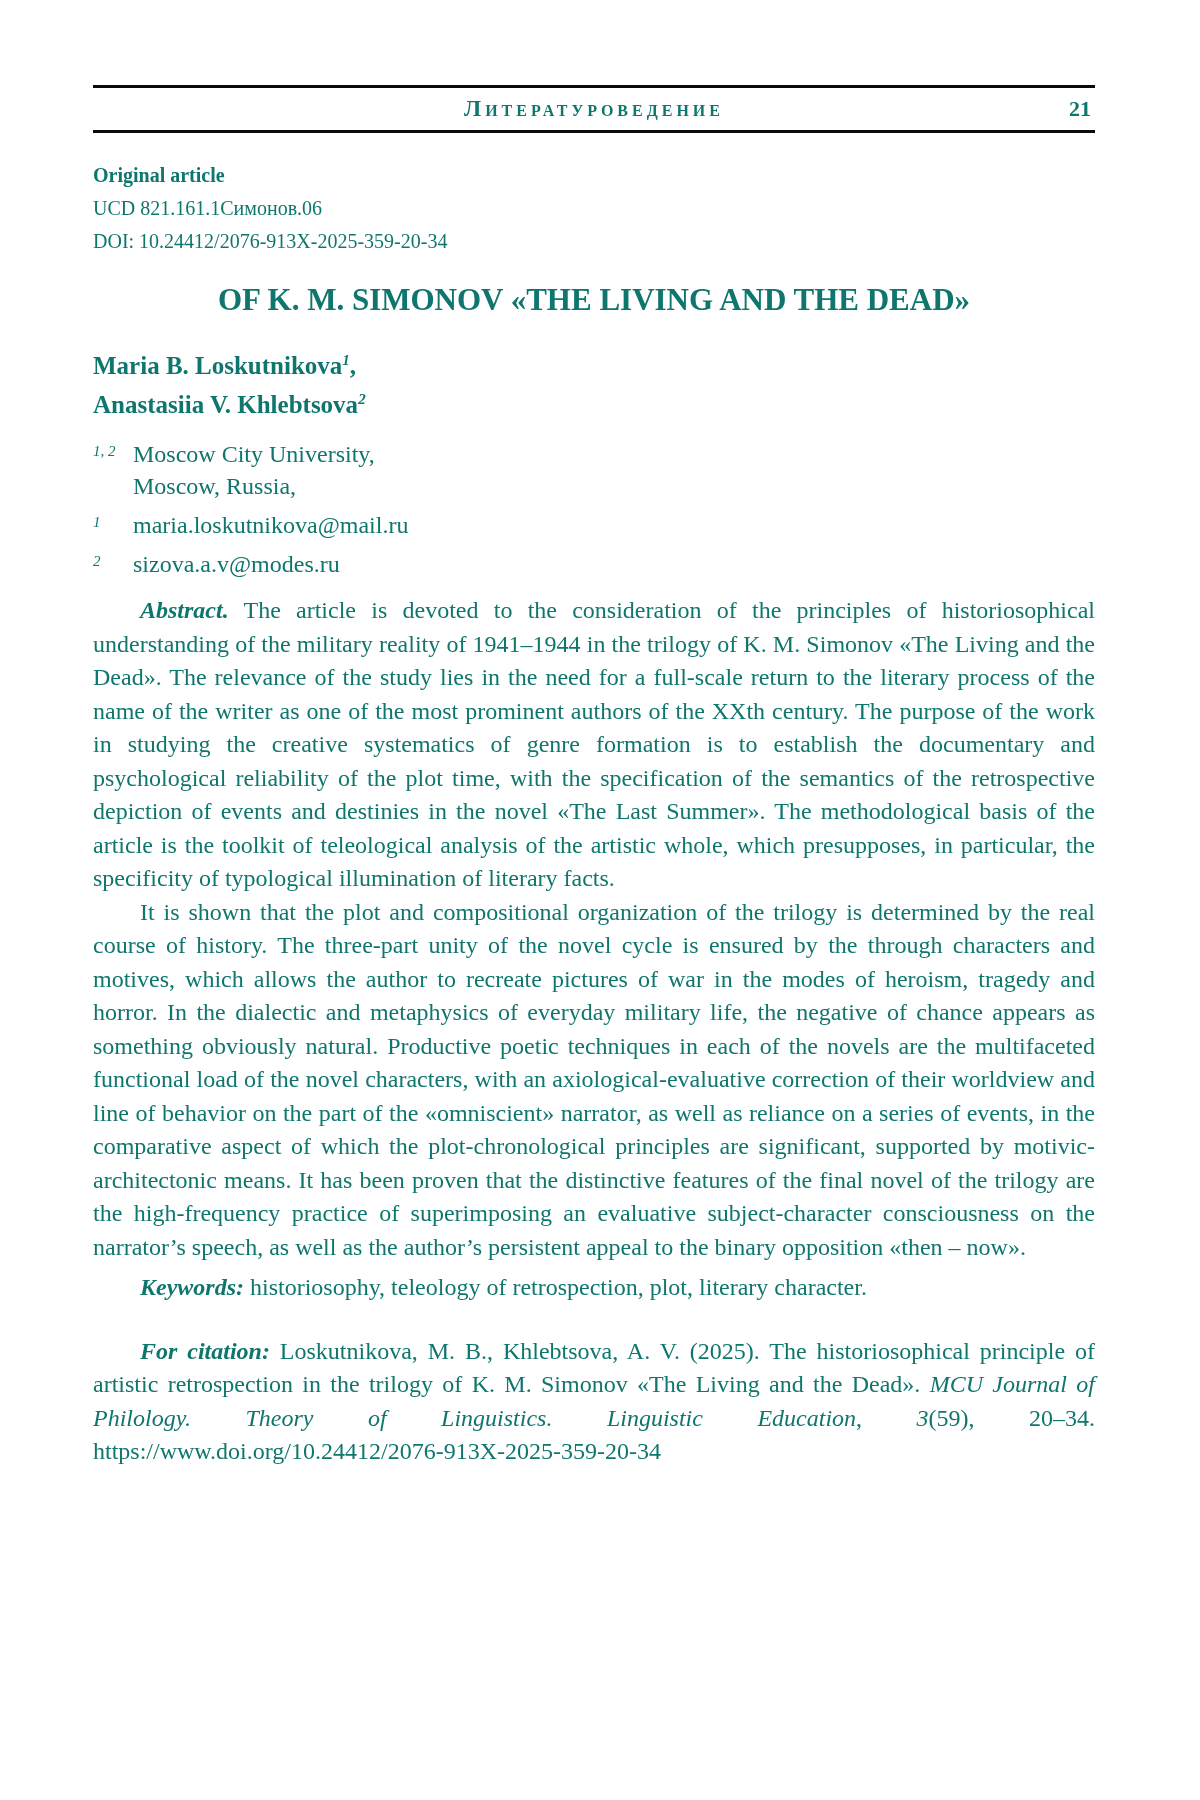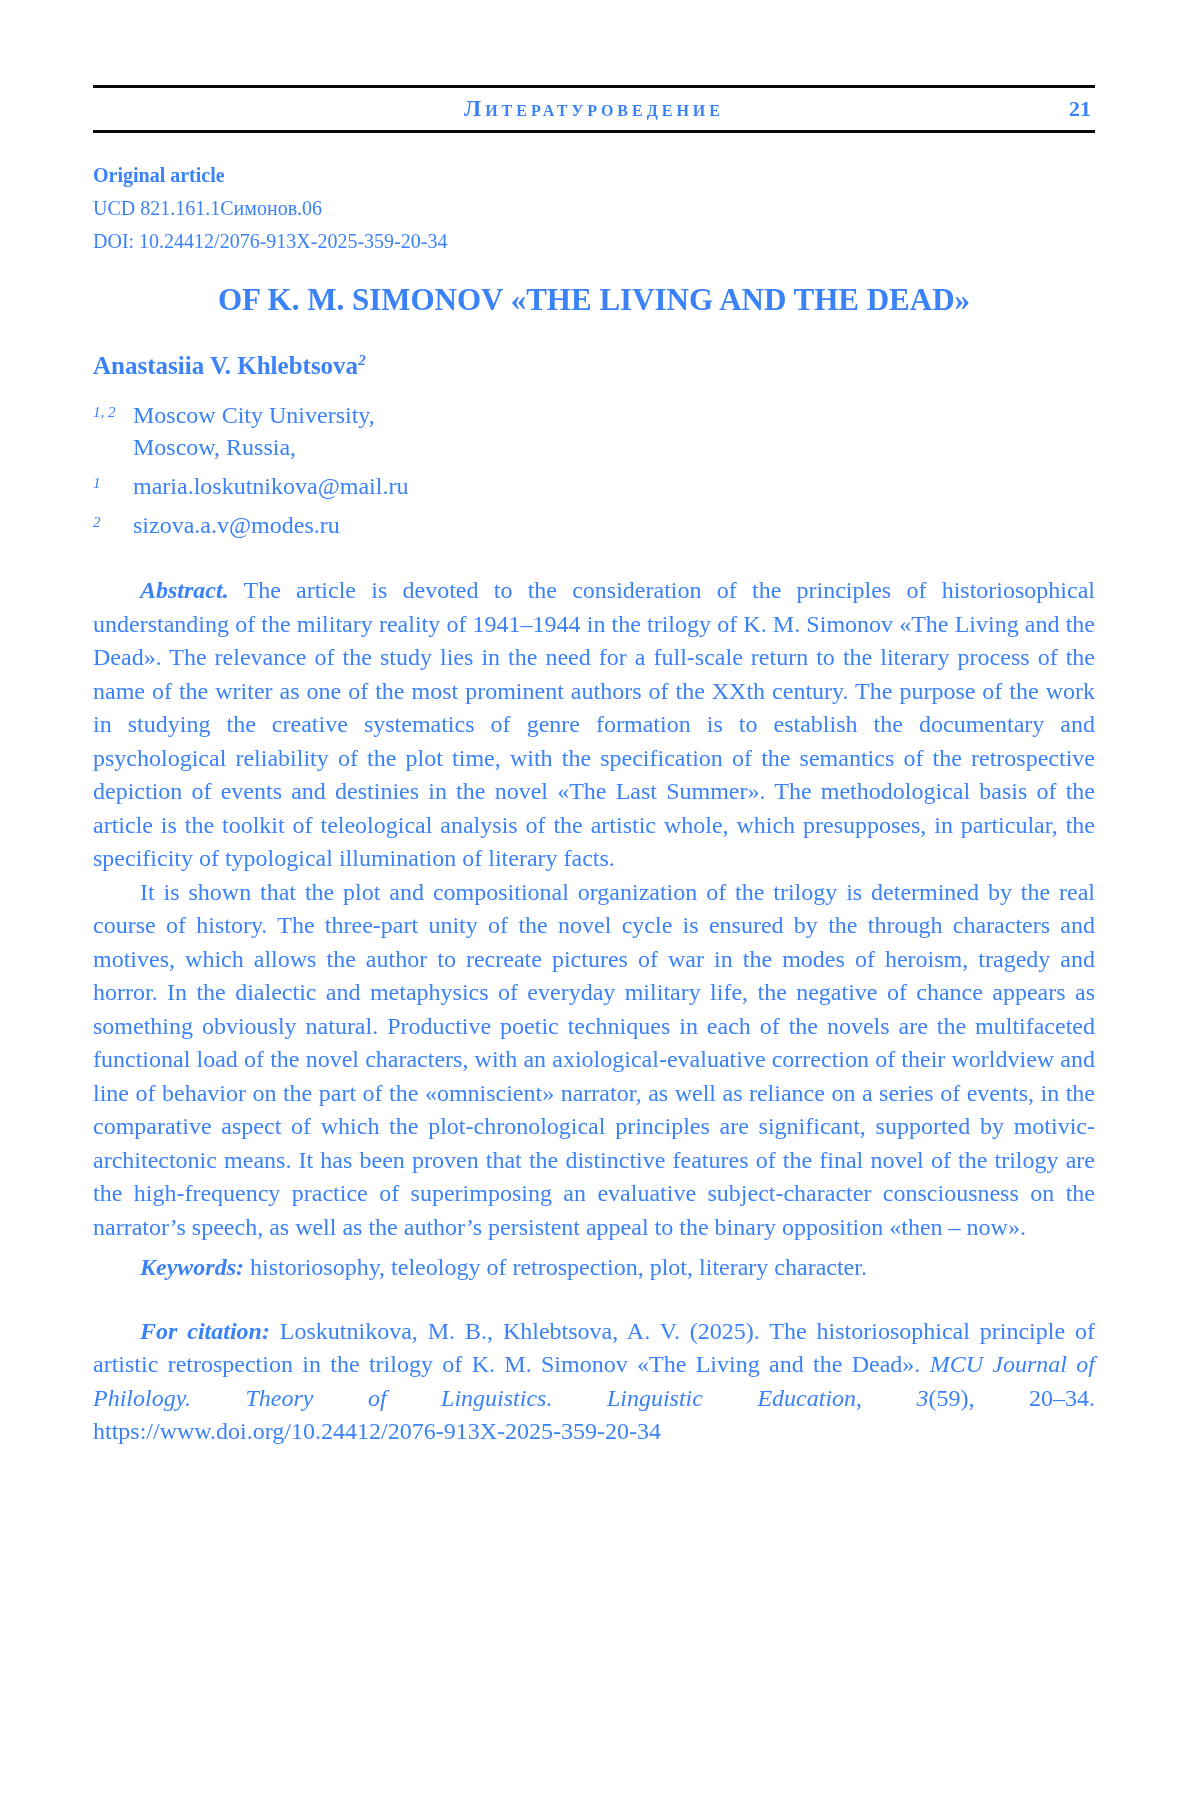--- a/index.html
+++ b/index.html
@@ -5,21 +5,21 @@
   html, body {
     margin: 0;
     padding: 0;
     background: #ffffff;
   }
   .page {
     position: relative;
     width: 1200px;
     height: 1800px;
     background: #ffffff;
-    color: #3b82f6;
+    color: #0f766e;
     font-family: "Liberation Serif", "DejaVu Serif", serif;
     overflow: hidden;
   }
   .content {
     margin-left: 93px;
     width: 1002px;
   }
   
   .runhead {
     margin-top: 85px;
@@ -93,21 +93,21 @@
   }
   .affil-text { flex: 1; }
   
   .para {
     margin: 0;
     font-size: 24px;
     line-height: 33.5px;
     text-align: justify;
     text-indent: 47px;
   }
-  .abstract { margin-top: 33px; }
+  .abstract { margin-top: 14px; }
   .keywords { margin-top: 7px; }
   .citation { margin-top: 30px; }
   .lead-bi { font-weight: bold; font-style: italic; }
   .italic { font-style: italic; }
 </style>
 </head>
 <body>
 
 <div class="page">
   <div class="content">
@@ -121,20 +121,21 @@
       <div class="meta-type">Original article</div>
       <div>UCD 821.161.1Симонов.06</div>
       <div>DOI: 10.24412/2076-913X-2025-359-20-34</div>
     </section>
 
     <h1 class="title">
       <div class="title-line">OF K. M. SIMONOV «THE LIVING AND THE DEAD»</div>
     </h1>
 
     <section class="authors">
+      <div class="author"><span>Maria B. Loskutnikova</span><sup class="asup">1</sup><span>,</span></div>
       <div class="author"><span>Anastasiia V. Khlebtsova</span><sup class="asup">2</sup><span></span></div>
     </section>
 
     <section class="affils">
       <div class="affil-row">
         <span class="affil-sup">1, 2</span>
         <span class="affil-text"><span>Moscow City University,</span><br><span>Moscow, Russia,</span></span>
       </div>
       <div class="affil-row">
         <span class="affil-sup">1</span>

